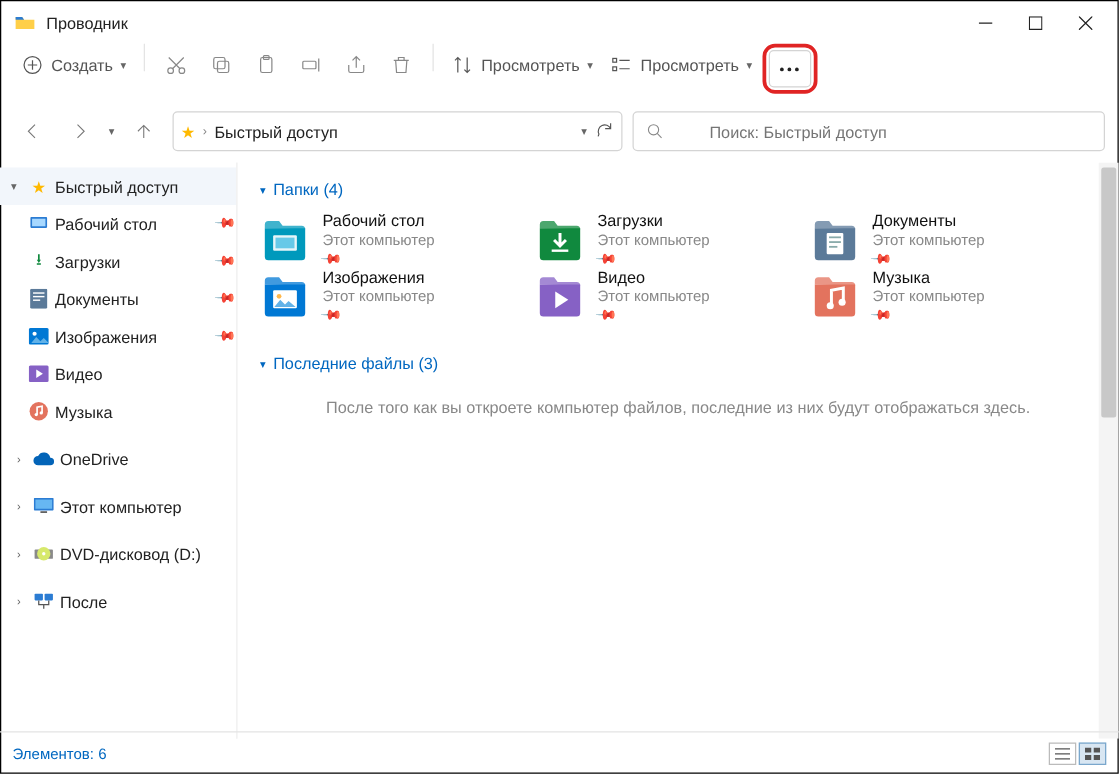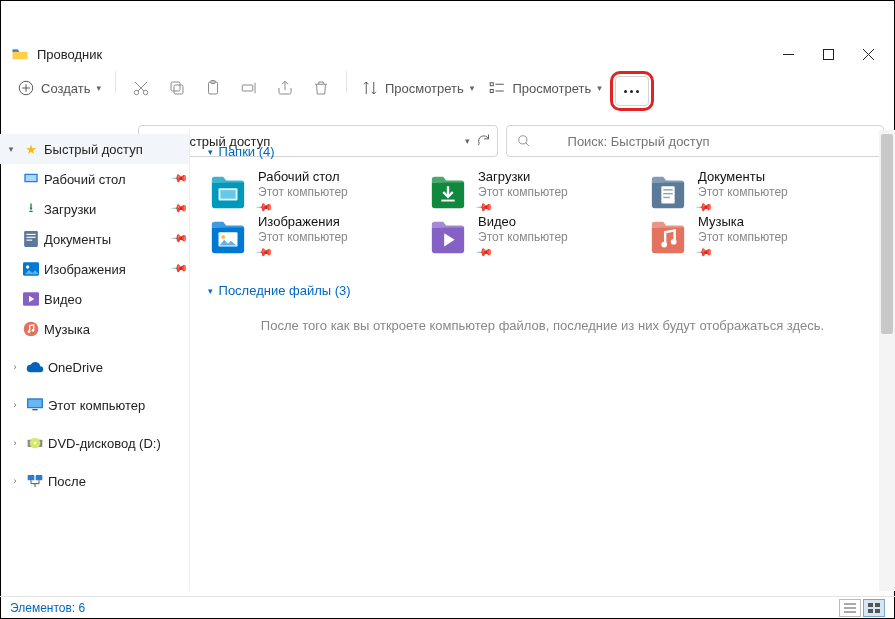--- a/index.html
+++ b/index.html
@@ -1,17 +1,17 @@
 <!DOCTYPE html>
 <html><head>
 <meta charset="utf-8">
 <style>
 * { box-sizing: border-box; margin: 0; padding: 0; font-family: "Segoe UI", Arial, sans-serif; }
 body { background: #fff; width: 895px; height: 619px; overflow: hidden; border: 1px solid #000; font-size: 13px; color: #222; }
-.titlebar { height: 34px; display: flex; align-items: center; padding: 0 6px 0 10px; margin-top: 36px; }
+.titlebar { height: 34px; display: flex; align-items: center; padding: 0 6px 0 10px; }
 .titlebar .ico { width: 18px; height: 18px; margin-right: 8px; display: inline-flex; align-items: center; justify-content: center; }
 .titlebar .title { flex: 1; font-size: 13px; }
 .win-ctrl { width: 40px; height: 30px; display: inline-flex; align-items: center; justify-content: center; color: #222; }
 .win-ctrl svg { width: 11px; height: 11px; stroke: currentColor; fill: none; stroke-width: 1; }
 
 .toolbar { height: 48px; display: flex; align-items: flex-start; padding: 0 10px; gap: 2px; }
 .tbtn { height: 34px; min-width: 34px; border-radius: 4px; display: inline-flex; align-items: center; justify-content: center; color: #888; padding: 0 6px; gap: 6px; font-size: 13px; }
 .tbtn svg { width: 18px; height: 18px; stroke: currentColor; fill: none; stroke-width: 1.3; }
 .tbtn.label { color: #555; }
 .sep { width: 1px; height: 22px; background: #e4e4e4; margin: 0 6px; }
@@ -46,21 +46,21 @@
 .group-hdr { color: #0067c0; font-size: 13px; margin: 4px 0 10px; display: flex; align-items: center; gap: 6px; }
 .group-hdr .chev { color: #0067c0; }
 .folders { display: flex; flex-wrap: wrap; gap-y: 16px; }
 .fitem { width: 220px; display: flex; align-items: center; gap: 10px; }
 .fico { width: 40px; height: 38px; display: inline-flex; align-items: center; justify-content: center; }
 .ftxt .fname { font-size: 13px; color: #111; }
 .ftxt .fsub { font-size: 12px; color: #888; margin-top: 1px; }
 .ftxt .fpin { font-size: 11px; color: #aaa; transform: rotate(45deg); display: inline-block; margin-top: 2px; }
 .empty-msg { text-align: center; color: #888; font-size: 13px; margin-top: 20px; }
 
-.status { position: absolute; bottom: 0; left: 0; right: 0; height: 23px; border-top: 1px solid #e4e4e4; display: flex; align-items: center; padding: 0 10px; font-size: 12px; color: #0067c0; }
+.status { position: absolute; bottom: 0; left: 0; right: 0; height: 34px; border-top: 1px solid #e4e4e4; display: flex; align-items: center; padding: 0 10px; font-size: 12px; color: #0067c0; }
 .status .sp { flex: 1; }
 .view-toggle { width: 22px; height: 18px; border: 1px solid #bbb; display: inline-flex; align-items: center; justify-content: center; margin-left: 2px; }
 .view-toggle.sel { background: #d8e6f2; border-color: #7aa7cc; }
 .vscroll { position: absolute; top:0; right:0; bottom:0; width:16px; background:#f4f4f4; }
 .vscroll .thumb { position:absolute; left:2px; right:2px; top:4px; height:200px; background:#c8c8c8; border-radius:2px; }
 </style>
 </head>
 <body>
 
 <div class="titlebar">

